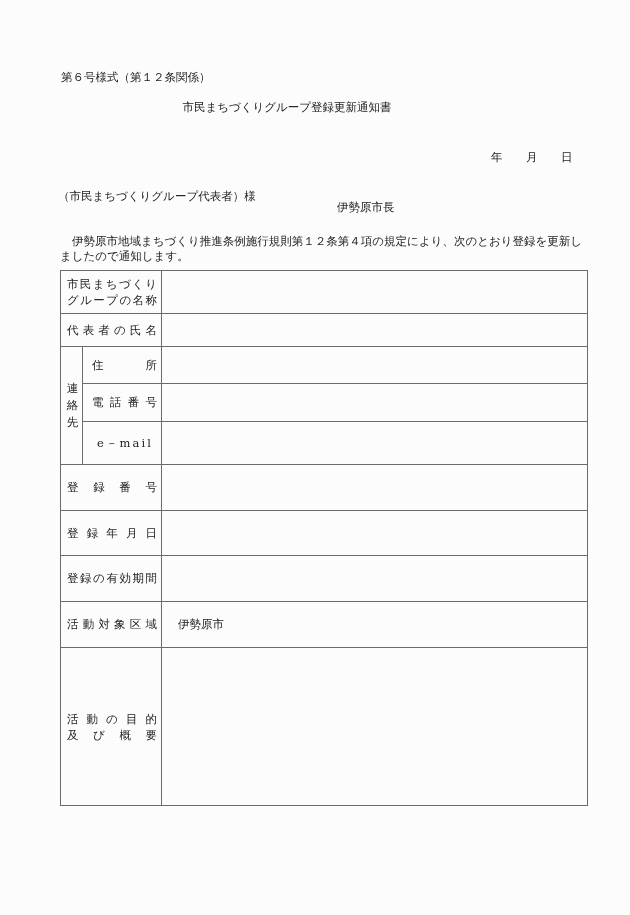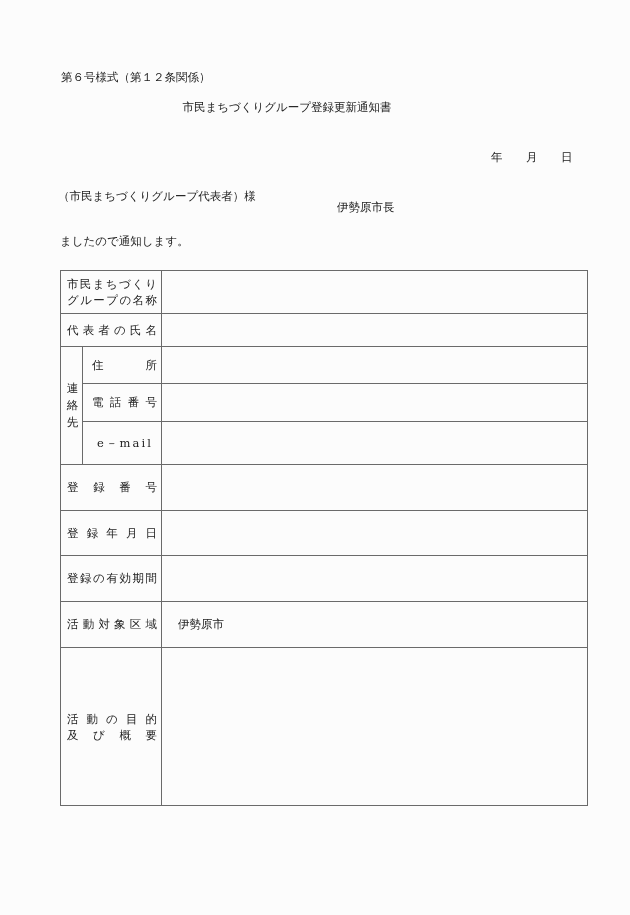--- a/index.html
+++ b/index.html
@@ -32,20 +32,21 @@
 <body>
 
 <div class="abs" id="form-no">第６号様式（第１２条関係）</div>
 <div class="abs" id="doc-title">市民まちづくりグループ登録更新通知書</div>
 <div class="abs" id="date-line">
   <span>年</span><span>月</span><span>日</span>
 </div>
 <div class="abs" id="addressee">（市民まちづくりグループ代表者）様</div>
 <div class="abs" id="sender">伊勢原市長</div>
 <div class="abs" id="body-text">
+  <span class="p1">伊勢原市地域まちづくり推進条例施行規則第１２条第４項の規定により、次のとおり登録を更新し</span>
   <span>ましたので通知します。</span>
 </div>
 
 <table class="form">
   <colgroup>
       <col style="width:22px">
       <col style="width:79px">
       <col>
     </colgroup>
   <tbody>

